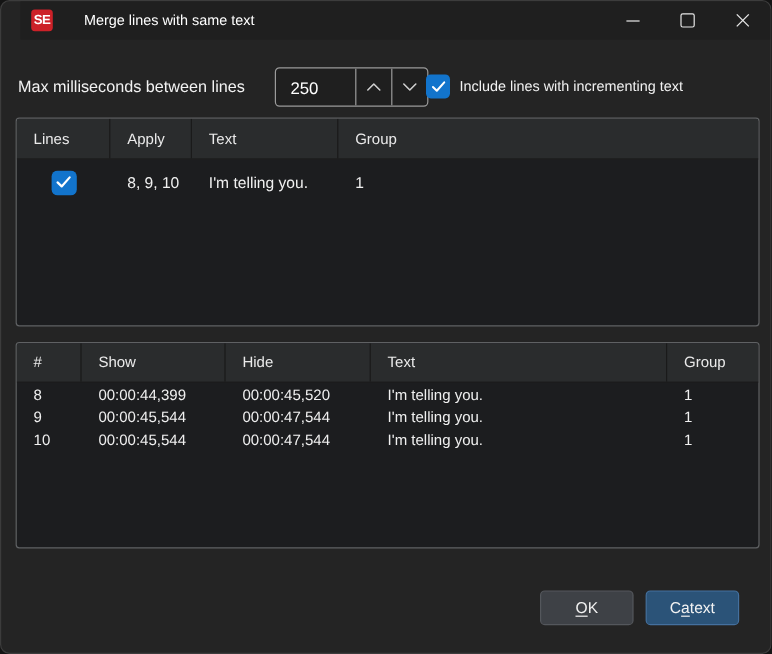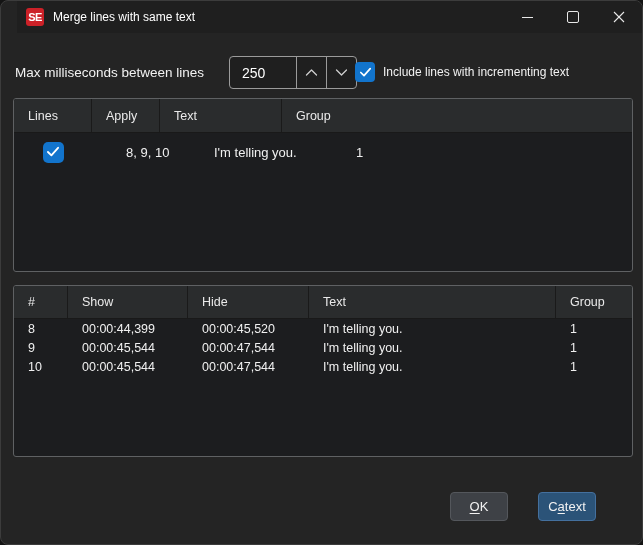--- a/index.html
+++ b/index.html
@@ -7,21 +7,21 @@
     position:relative;width:643px;height:545px;
     background:#242424;border-radius:8px;overflow:hidden;
     box-sizing:border-box;border:1px solid #3c3c3c;
     font-family:"Liberation Sans","DejaVu Sans",sans-serif;
     color:#f2f2f2;
   }
   
   .titlebar{position:absolute;top:0;left:16px;right:0;height:32px;background:#1f1f1f;display:flex;align-items:center;}
   .app-icon{width:18px;height:18px;margin-left:9px;background:#cc2128;border-radius:3px;
     display:flex;align-items:center;justify-content:center;font-size:11px;font-weight:bold;color:#fff;letter-spacing:-0.5px;}
-  .title-text{margin-left:9px;font-size:12px;color:#ffffff;}
+  .title-text{margin-left:26px;font-size:12px;color:#ffffff;}
   .win-controls{margin-left:auto;display:flex;height:100%;}
   .win-btn{width:46px;height:32px;display:flex;align-items:center;justify-content:center;}
   .glyph-min{width:11px;height:1px;background:#e8e8e8;}
   .glyph-max{width:10px;height:10px;border:1.2px solid #e8e8e8;border-radius:2px;}
   
   .settings-label{position:absolute;left:14px;top:64px;font-size:13.5px;}
   .spinner{position:absolute;left:228px;top:55px;width:128px;height:33px;box-sizing:border-box;
     border:1px solid #9b9b9b;border-radius:4px;display:flex;background:#1f1f1f;overflow:hidden;}
   .spinner-value{flex:1;display:flex;align-items:center;padding-left:12px;font-size:14px;color:#fff;}
   .spin-btn{width:29px;display:flex;align-items:center;justify-content:center;border-left:1px solid #9b9b9b;}
@@ -31,29 +31,29 @@
   
   .listview{position:absolute;left:12px;width:620px;background:#1c1d1f;border:1px solid #5f6163;border-radius:3px;
     box-sizing:border-box;overflow:hidden;}
   .lv-header{display:grid;background:#2a2c2d;border-bottom:1px solid #191919;}
   .lv-hcell{font-size:12.5px;color:#eaeaea;padding-left:14px;display:flex;align-items:center;border-right:1px solid #1a1a1a;box-sizing:border-box;}
   .lv-hcell:last-child{border-right:none;}
   .lv-row{display:grid;align-items:center;}
   .lv-cell{padding-left:14px;font-size:13px;color:#f0f0f0;white-space:nowrap;overflow:hidden;}
   .t1{top:97px;height:174px;}
   .t1 .lv-header{height:33px;grid-template-columns:78px 68px 122px 1fr;}
-  .t1 .lv-row{height:38px;grid-template-columns:78px 68px 122px 1fr;gap:20px;}
+  .t1 .lv-row{height:38px;grid-template-columns:78px 68px 122px 1fr;}
   .t2{top:284px;height:172px;}
   .t2 .lv-header{height:32px;grid-template-columns:54px 120px 121px 247px 1fr;}
   .t2 .lv-row{height:19px;grid-template-columns:54px 120px 121px 247px 1fr;}
   .t2 .lv-cell{font-size:12.5px;}
   .cell-check{display:flex;justify-content:center;align-items:center;}
   .row-checkbox{width:21px;height:21px;background:#1274cc;border-radius:5px;display:flex;align-items:center;justify-content:center;}
   
-  .btn{position:absolute;top:491px;width:58px;height:29px;border-radius:4px;box-sizing:border-box;
+  .btn{position:absolute;top:491px;width:78px;height:29px;border-radius:4px;box-sizing:border-box;
     display:flex;align-items:center;justify-content:center;font-size:13px;color:#f2f2f2;}
   .btn-ok{left:449px;background:#3e4146;border:1px solid #54575c;}
   .btn-cancel{left:537px;background:#2b5378;border:1px solid #44709e;}
   .mnemonic{text-decoration:underline;text-underline-offset:2px;}
 </style>
 </head>
 <body>
 
 <div class="window">
 

